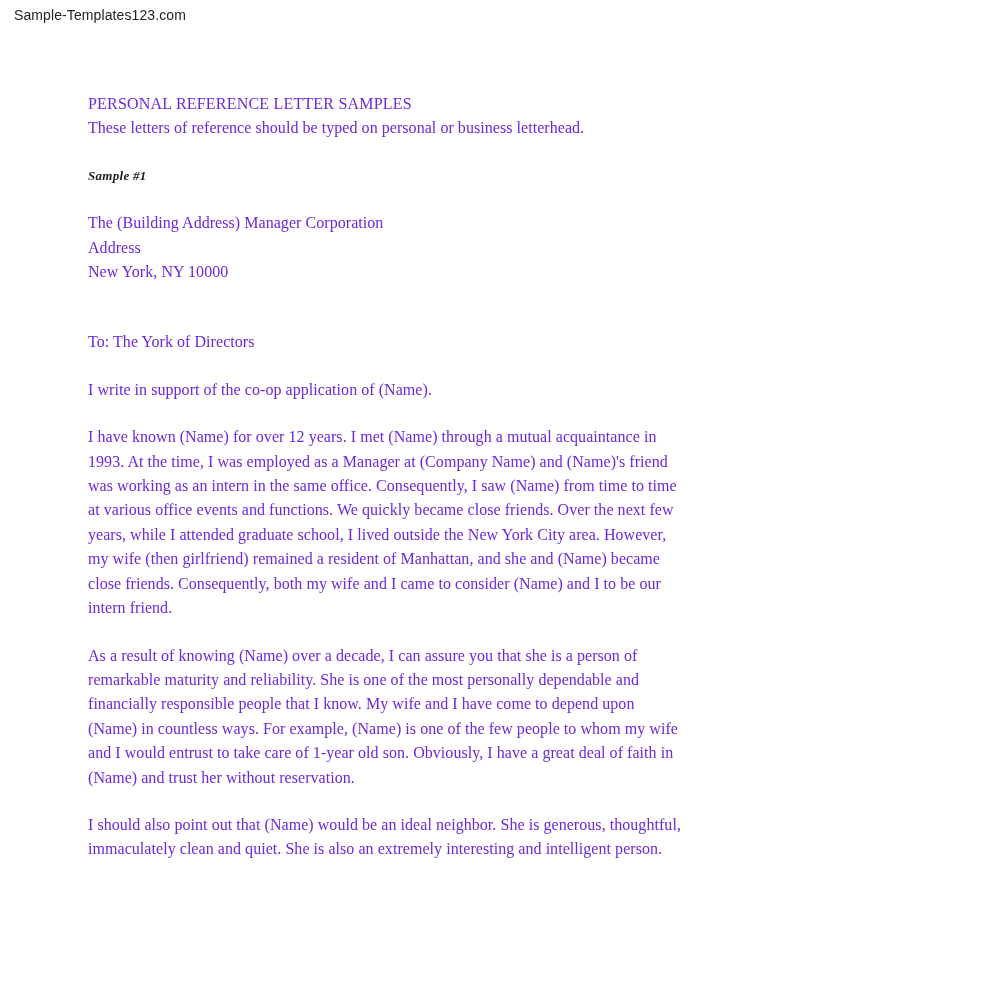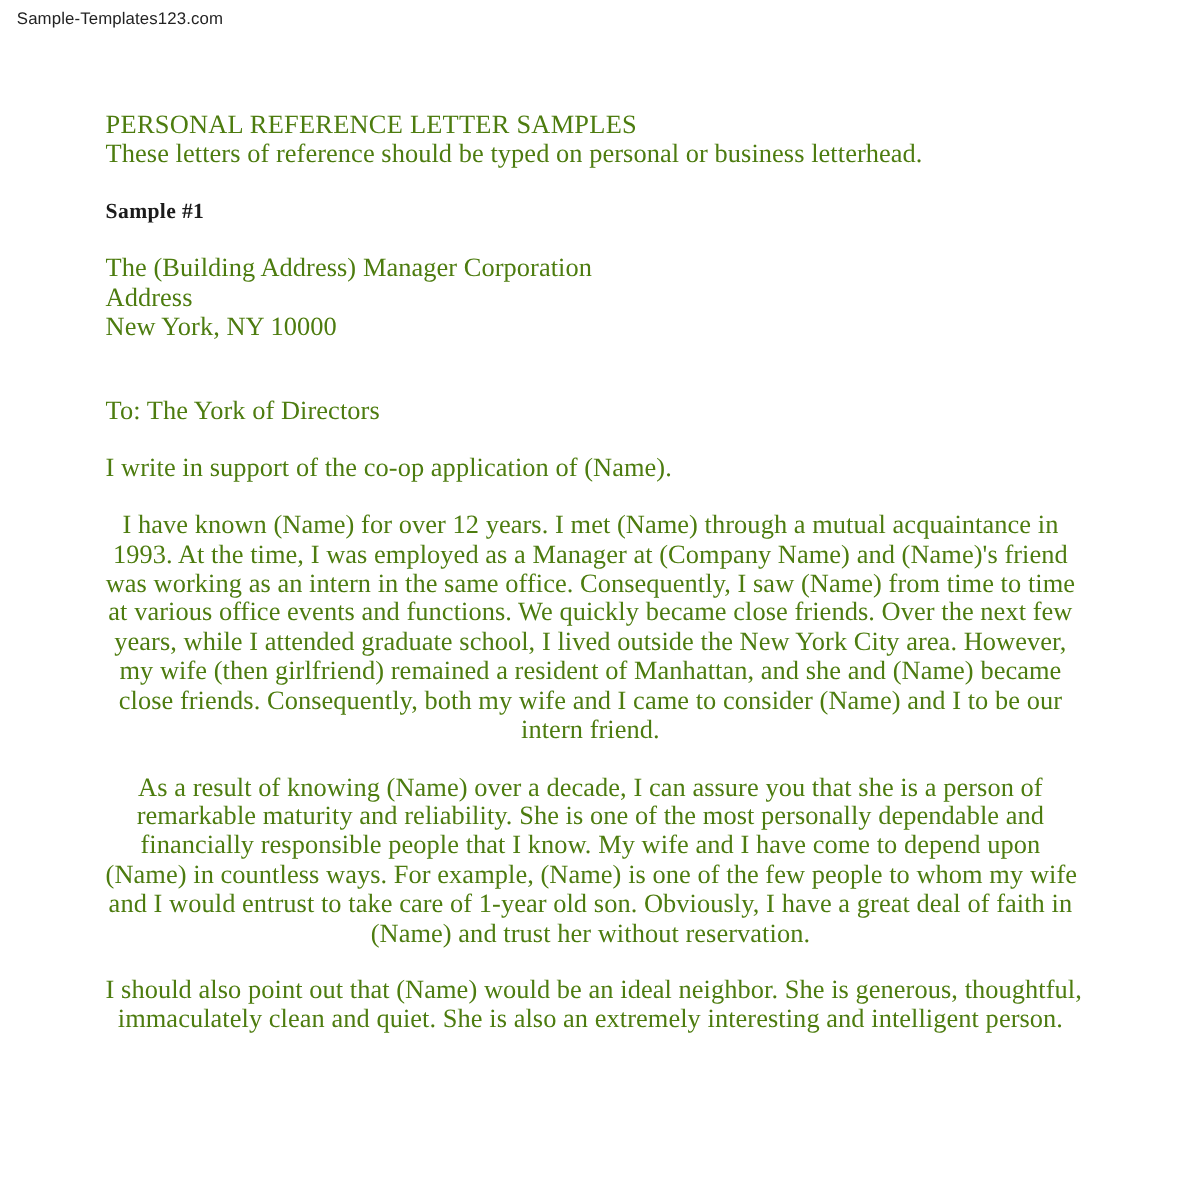--- a/index.html
+++ b/index.html
@@ -31,54 +31,54 @@
 
   
   .letter {
     position: absolute;
     left: 88px;
     top: 92px;
     width: 808px;
   }
 
   .line {
-    font-size: 22px;
+    font-size: 16px;
     line-height: 24.4px;
     letter-spacing: 0.05px;
     white-space: nowrap;
-    color: #4d7c0f;
+    color: #6d28d9;
   }
 
   .heading .line:first-child {
     letter-spacing: 0.2px;
   }
 
   .block { margin: 0; }
 
   
   .gap-sample   { height: 23px; }
   .gap-address  { height: 23px; }
   .gap-re       { height: 23px; }
   .gap-to       { height: 23px; }
   .gap-intro    { height: 23px; }
   .gap-p1       { height: 23px; }
   .gap-p2       { height: 23px; }
   .gap-p3       { height: 23px; }
 
   .sample-label {
+    font-style: italic;
     font-weight: bold;
-    font-size: 18px;
+    font-size: 13px;
     line-height: 24.4px;
     letter-spacing: 0.3px;
     white-space: nowrap;
   }
 
   .para .line {
     white-space: nowrap;
-    text-align: center;
   }
 </style>
 </head>
 <body>
 
 <div class="watermark">Sample-Templates123.com</div>
 
 <div class="letter">
 
   <div class="heading block">

